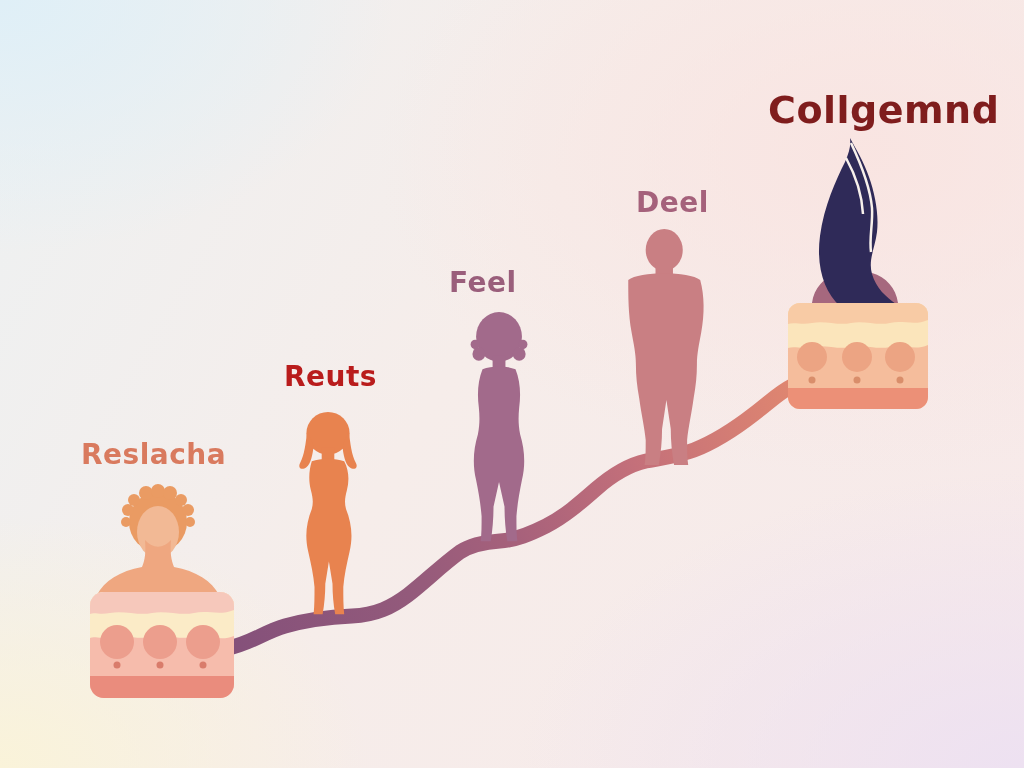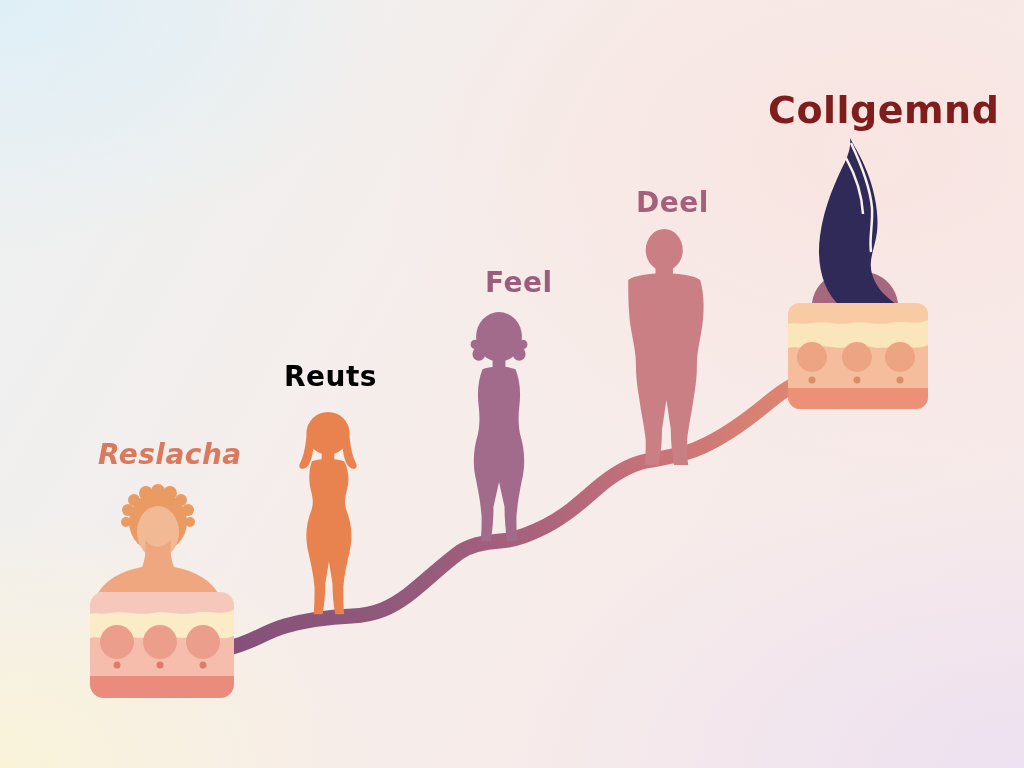--- a/index.html
+++ b/index.html
@@ -12,23 +12,23 @@
       radial-gradient(90% 70% at 100% 100%,rgba(236,224,242,0.9) 0%, rgba(236,224,242,0) 55%),
       radial-gradient(80% 70% at 85% 20%, rgba(249,228,225,0.95) 0%, rgba(249,228,225,0) 60%),
       linear-gradient(120deg,#EDF1F2 0%,#F6EDEA 45%,#F7E9E9 100%);
   }
   .canvas{position:absolute;inset:0;}
   svg{position:absolute;left:0;top:0;}
   .stage-label{
     position:absolute;font-weight:700;letter-spacing:.5px;white-space:nowrap;
     -webkit-font-smoothing:antialiased;
   }
-  .label-reslacha { left:98px;  top:438px; font-size:28px; color:#D97A5E;font-style:italic; }
-  .label-reuts    { left:284px; top:360px; font-size:28px; color:#000000; }
-  .label-feel     { left:485px; top:266px; font-size:28px; color:#9A5E7B; }
+  .label-reslacha { left:81px;  top:438px; font-size:28px; color:#D97A5E; }
+  .label-reuts    { left:284px; top:360px; font-size:28px; color:#b91c1c; }
+  .label-feel     { left:449px; top:266px; font-size:28px; color:#9A5E7B; }
   .label-deel     { left:636px; top:186px; font-size:28px; color:#A5617B;text-align:center; }
   .label-collgemnd{ left:768px; top:88px;  font-size:38px; color:#7f1d1d; }
 </style>
 </head>
 <body>
 
 <div class="canvas">
 
   <svg width="1024" height="768" viewBox="0 0 1024 768">
     <defs>

